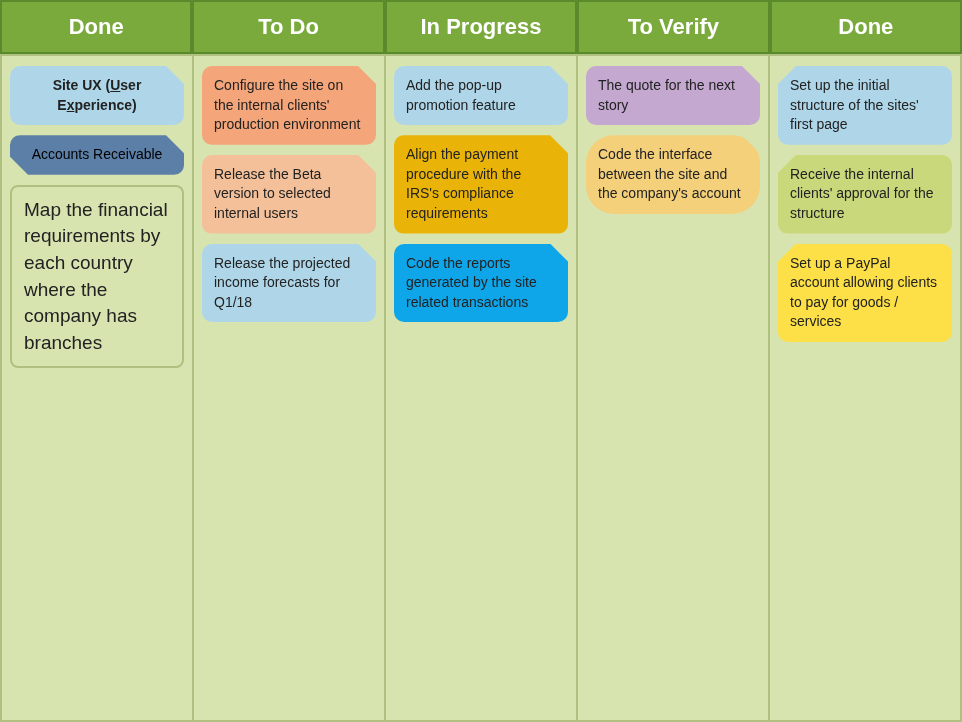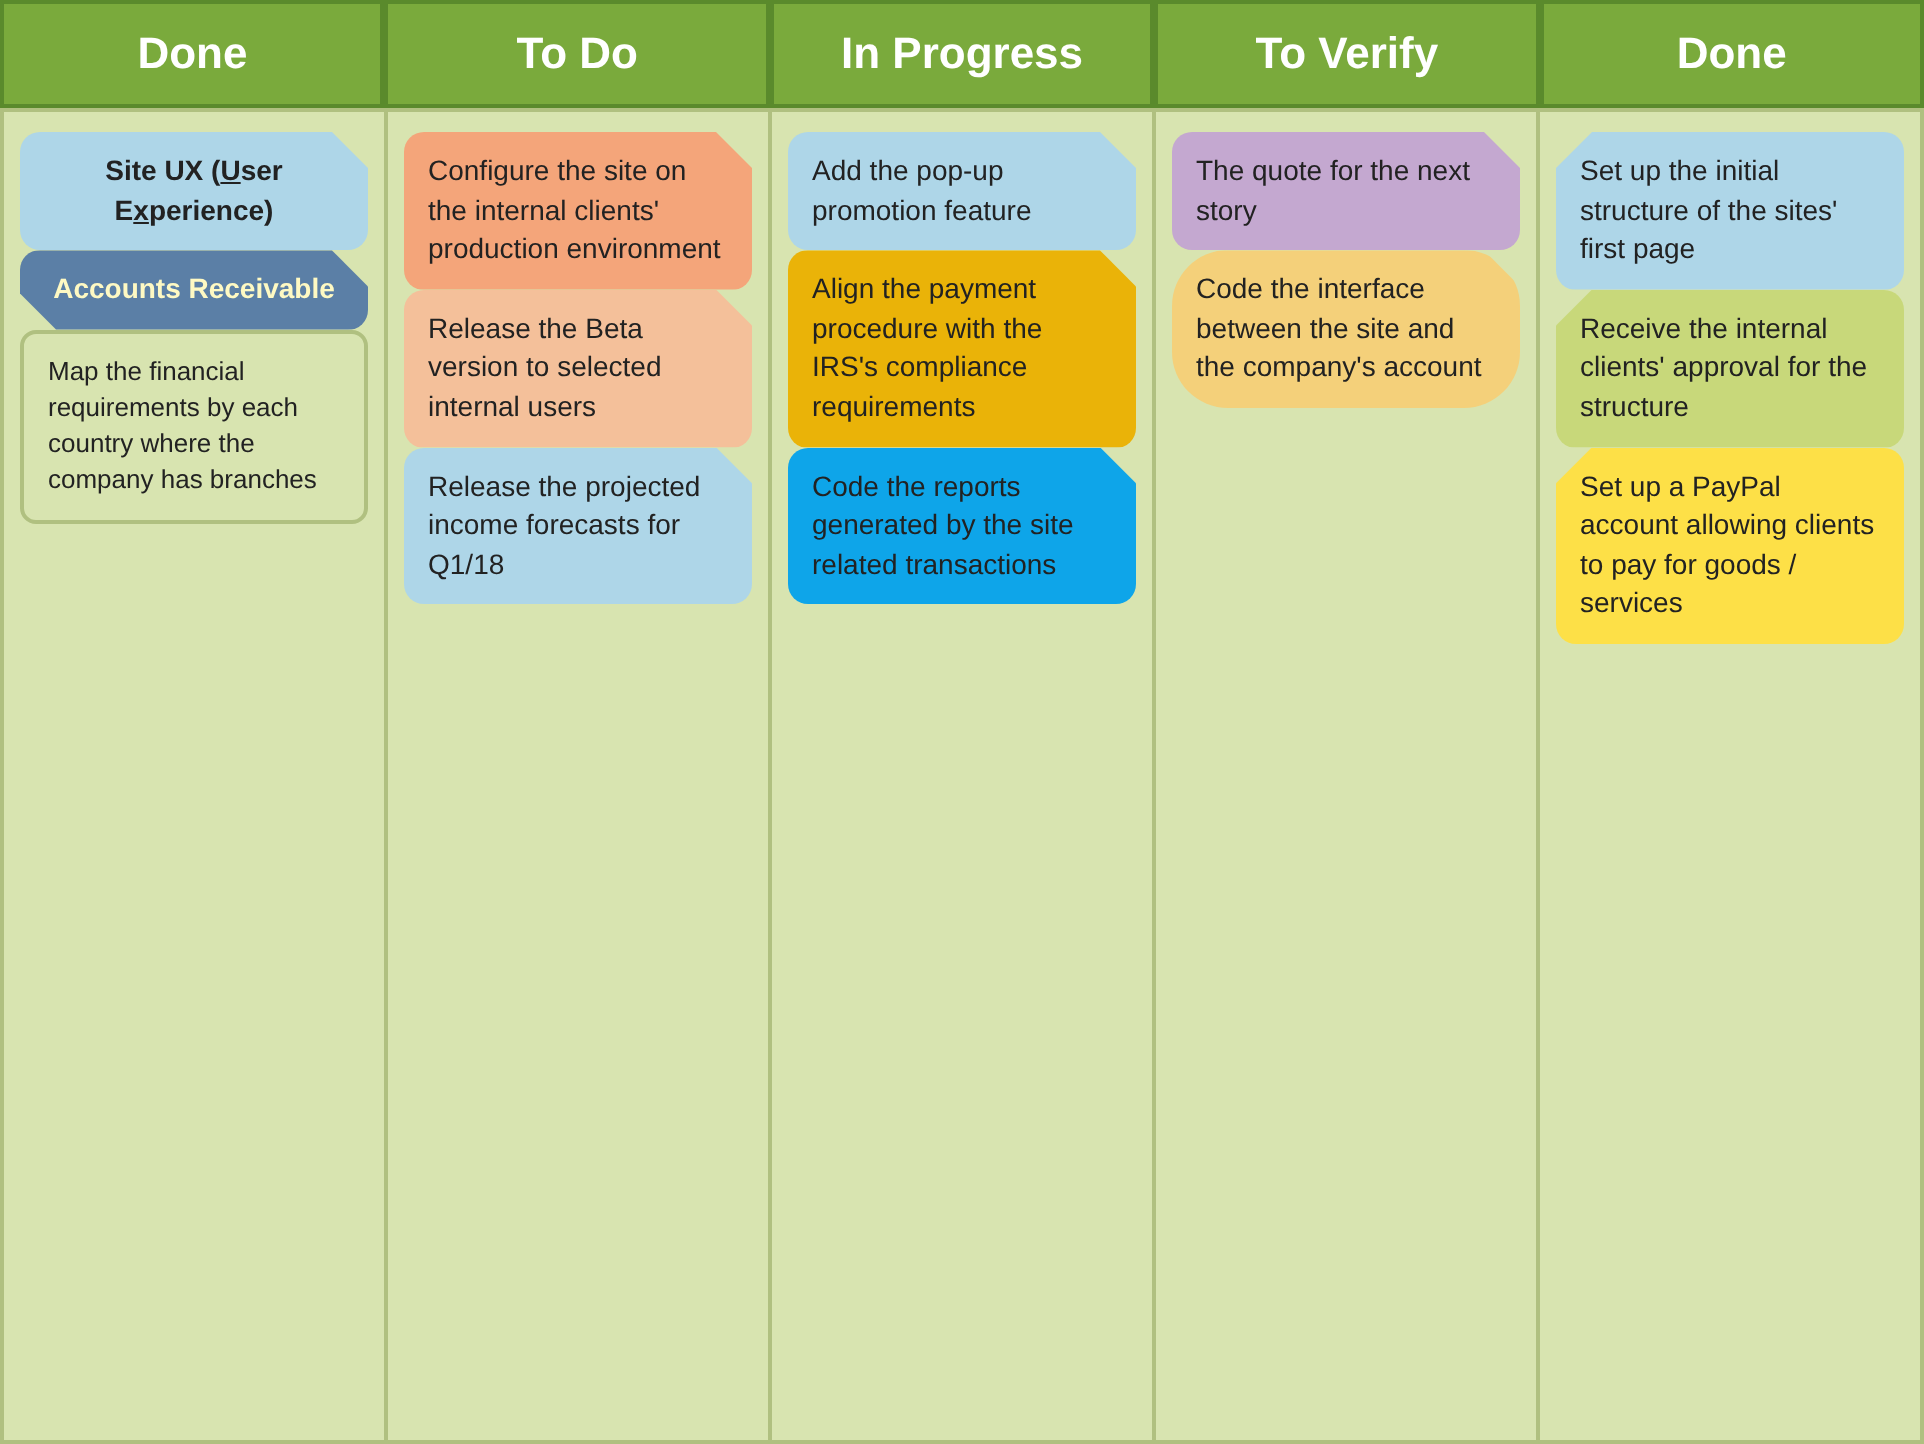--- a/index.html
+++ b/index.html
@@ -41,21 +41,21 @@
       width: 100%;
       background: #d8e4b0;
       border: 2px solid #b0c080;
     }
 
     .column {
       flex: 1;
       padding: 10px 8px;
       display: flex;
       flex-direction: column;
-      gap: 0;
+      gap: 10px;
       border-right: 2px solid #b0c080;
     }
 
     .column:last-child {
       border-right: none;
     }
 
     
     .card {
       border-radius: 10px;
@@ -69,31 +69,31 @@
     
     .card-story-ux {
       background: #aed6e8;
       clip-path: polygon(0 0, calc(100% - 18px) 0, 100% 18px, 100% 100%, 0 100%);
       font-weight: bold;
       text-align: center;
     }
 
     .card-story-ar {
       background: #5b7fa6;
-      color: #fef9c3;
+      color: #000000;
       clip-path: polygon(0 0, calc(100% - 18px) 0, 100% 18px, 100% 100%, 18px 100%, 0 calc(100% - 18px));
-      font-weight: bold;
+      font-weight: normal;
       text-align: center;
     }
 
     .card-story-map {
       background: #d8e4b0;
       border: 2px solid #b0c080;
       border-radius: 8px;
-      font-size: 13px;
+      font-size: 19px;
     }
 
     
     .card-todo {
       background: #f4a57a;
       clip-path: polygon(0 0, calc(100% - 18px) 0, 100% 18px, 100% 100%, 0 100%);
     }
 
     .card-todo-2 {
       background: #f4c09a;

